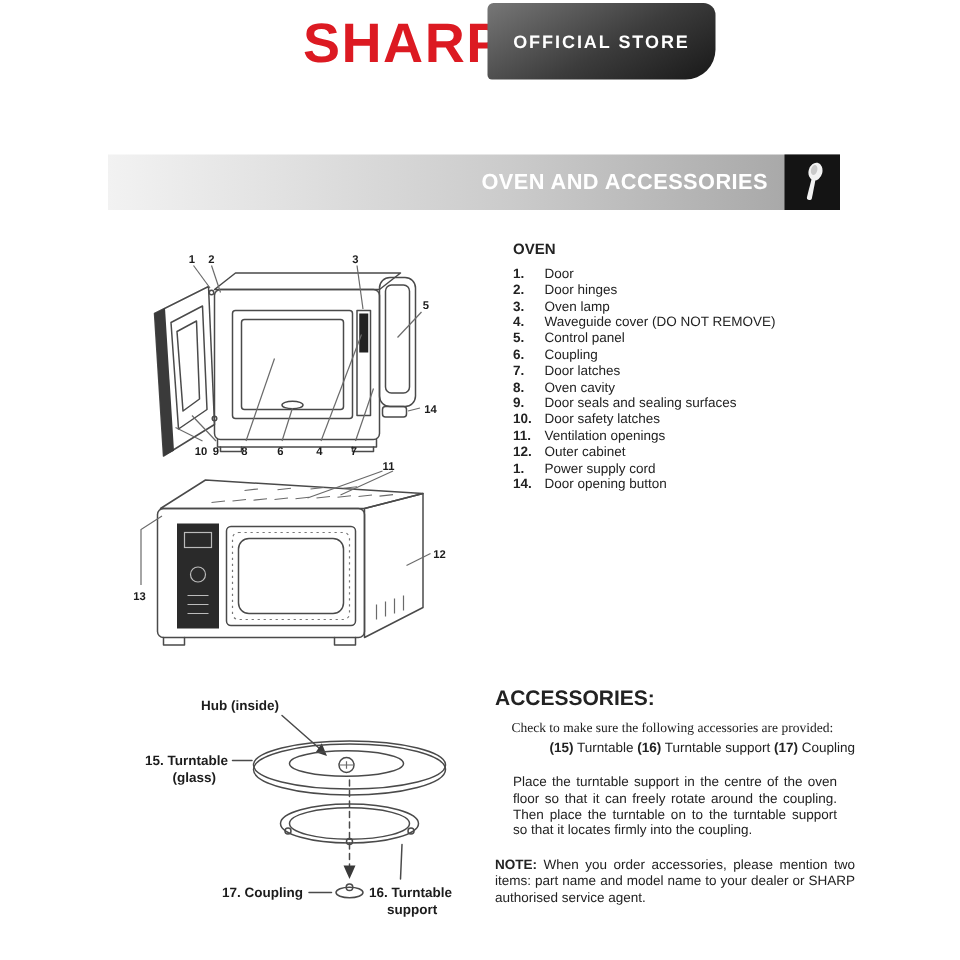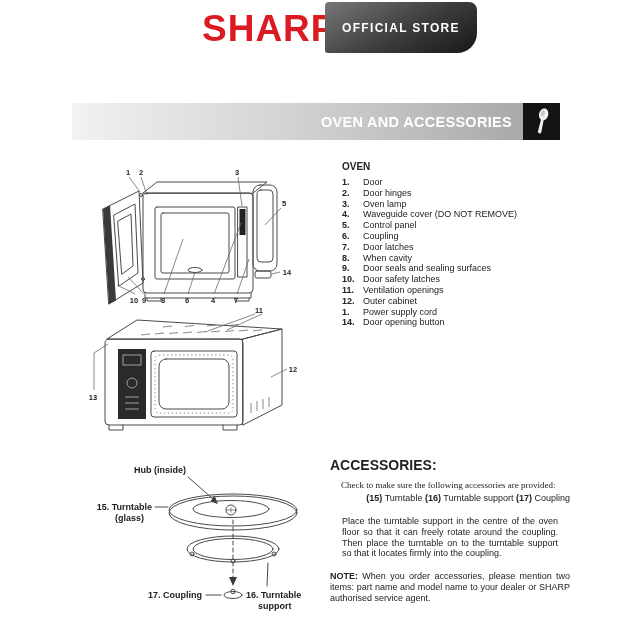--- a/index.html
+++ b/index.html
@@ -224,21 +224,21 @@
           <span class="oven-label">Coupling</span>
         </div>
 
         <div class="oven-row">
           <span class="oven-num">7.</span>
           <span class="oven-label">Door latches</span>
         </div>
 
         <div class="oven-row">
           <span class="oven-num">8.</span>
-          <span class="oven-label">When cavity</span>
+          <span class="oven-label">Oven cavity</span>
         </div>
 
         <div class="oven-row">
           <span class="oven-num">9.</span>
           <span class="oven-label">Door seals and sealing surfaces</span>
         </div>
 
         <div class="oven-row">
           <span class="oven-num">10.</span>
           <span class="oven-label">Door safety latches</span>

